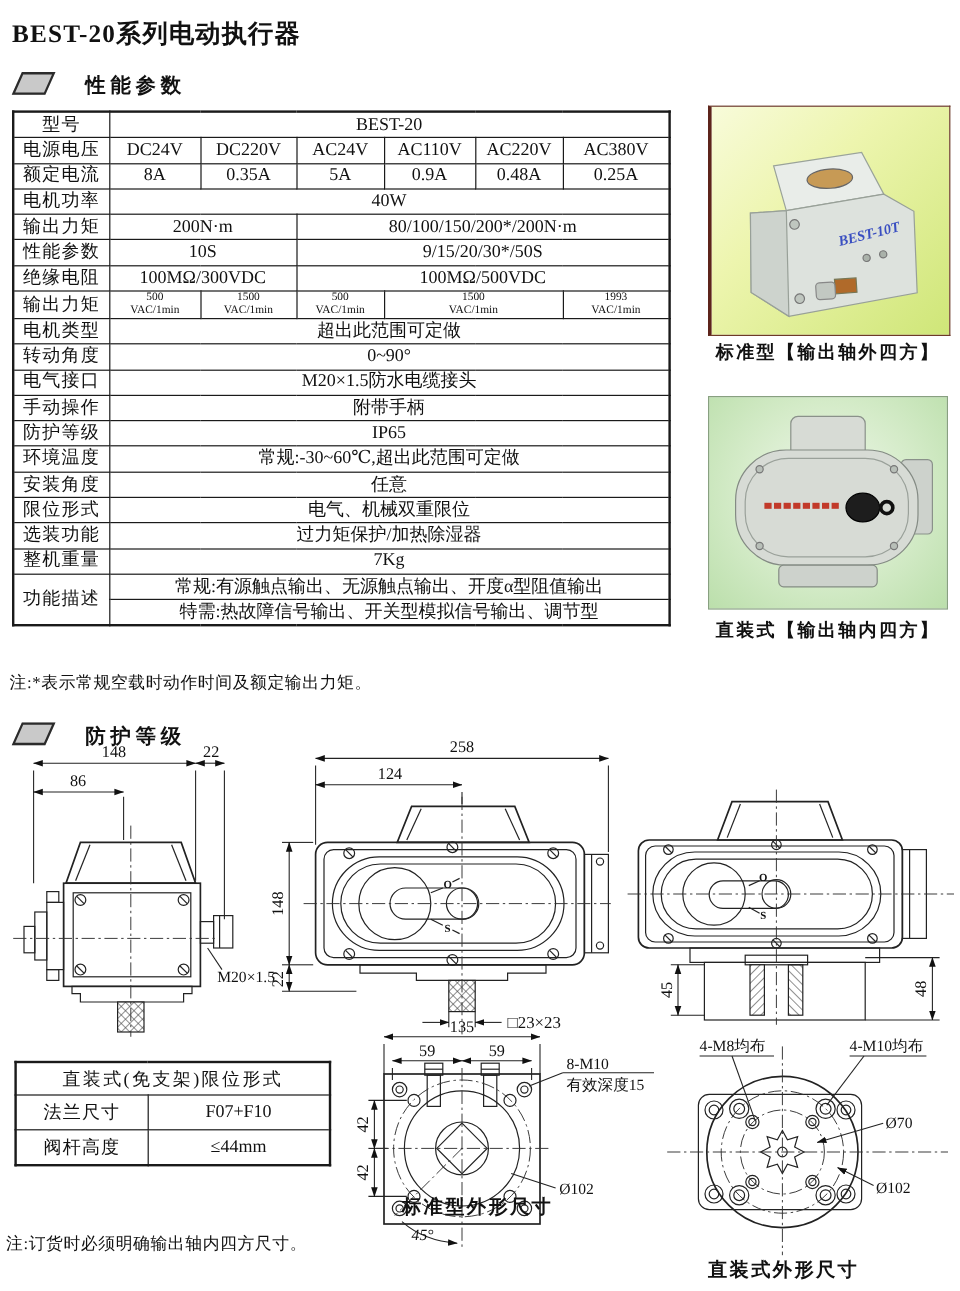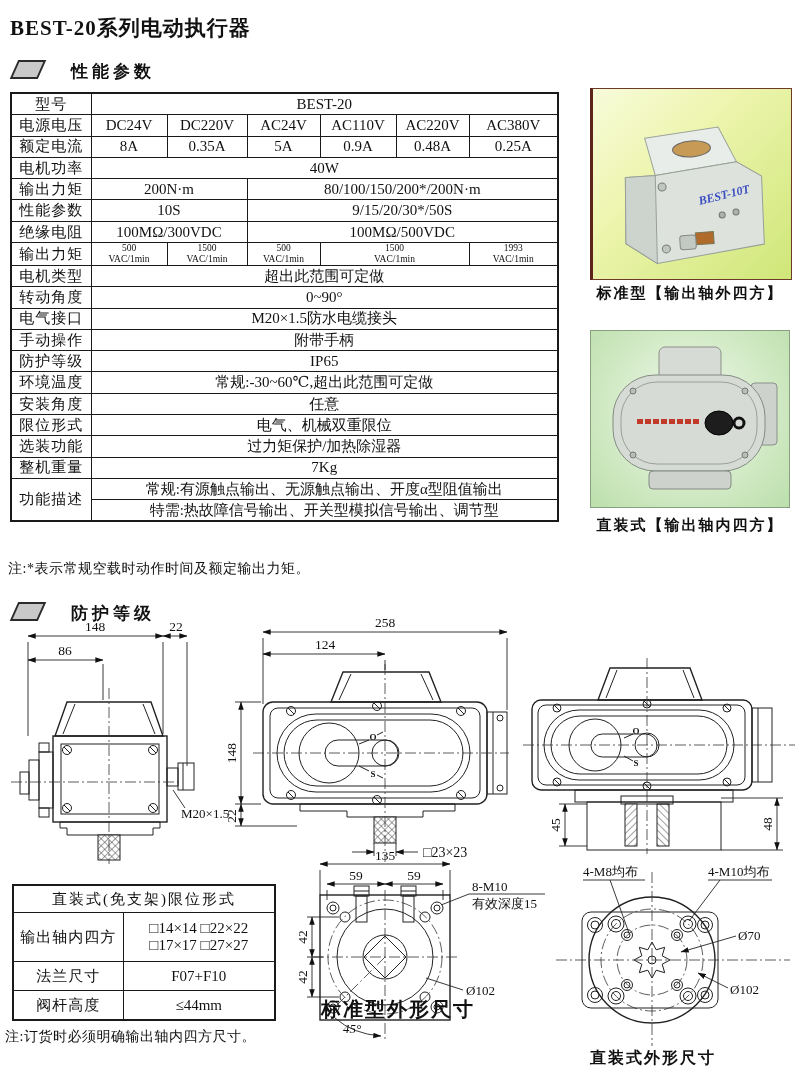--- a/index.html
+++ b/index.html
@@ -392,27 +392,20 @@
 <table class="inst">
   <colgroup>
       <col style="width:110px">
       <col style="width:152px">
     </colgroup>
   <tbody>
       <tr>
         <td colspan="2" class="t">直装式(免支架)限位形式</td>
       </tr>
   <tr>
-    <td class="lbl" style="height:46px">输出轴内四方</td>
-    <td>
-      <div>□14×14 □22×22</div>
-      <div>□17×17 □27×27</div>
-    </td>
-  </tr>
-  <tr>
     <td class="lbl" style="height:26px">法兰尺寸</td>
     <td>F07+F10</td>
   </tr>
   <tr>
     <td class="lbl" style="height:26px">阀杆高度</td>
     <td>≤44mm</td>
   </tr>
 </tbody>
   </table>
 
@@ -514,14 +507,14 @@
   <polygon class="ln" points="122,108 114.2,103.8 116.7,95.3 108.2,97.8 104,90 99.8,97.8 91.3,95.3 93.8,103.8 86,108 93.8,112.2 91.3,120.7 99.8,118.2 104,126 108.2,118.2 116.7,120.7 114.2,112.2"></polygon>
   <circle cx="104" cy="108" r="4" class="ln"></circle>
   <line x1="188" y1="84" x2="133" y2="100" class="dl" marker-end="url(#ma)"></line>
   <text x="190" y="88" class="lab">Ø70</text>
   <line x1="180" y1="136" x2="150" y2="121" class="dl" marker-end="url(#ma)"></line>
   <text x="182" y="142" class="lab">Ø102</text>
   <line x1="8" y1="108" x2="242" y2="108" class="cl"></line>
   <line x1="104" y1="20" x2="104" y2="194" class="cl"></line>
 </svg>
 
-<div class="cap" style="left:298px;top:996px;width:200px;font-size:20px">标准型外形尺寸</div>
+<div class="cap" style="left:298px;top:996px;width:200px;font-size:16px">标准型外形尺寸</div>
 <div class="cap" style="left:553px;top:1048px;width:200px;font-size:16px">直装式外形尺寸</div>
 
 </body></html>

